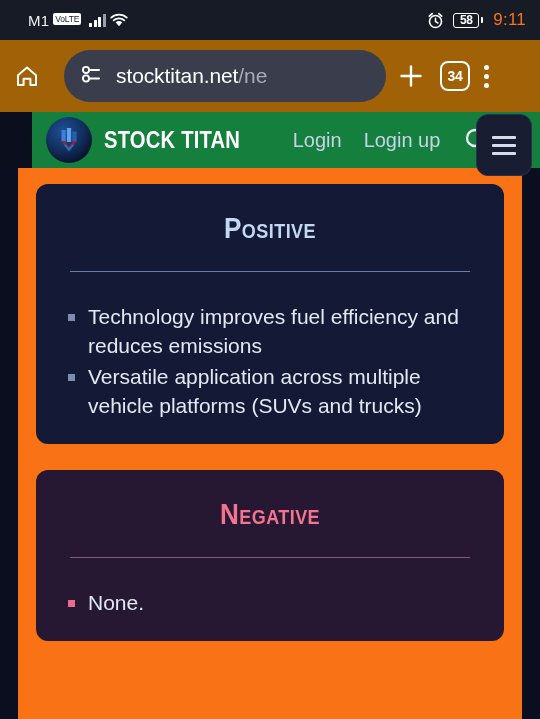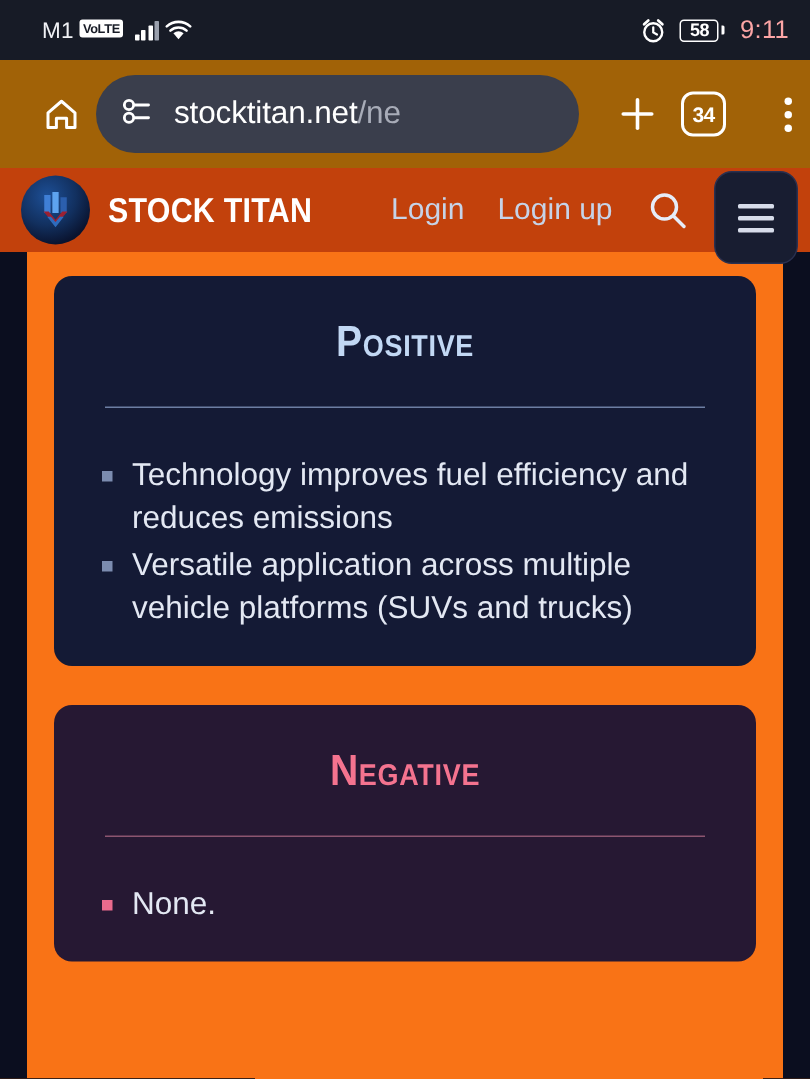--- a/index.html
+++ b/index.html
@@ -31,21 +31,21 @@
   .sb-right { gap: 9px; }
   .carrier {
     font-size: 15px;
     letter-spacing: .2px;
     color: #f0f1f5;
   }
   .volte {
     background: #ffffff;
     color: #171b26;
     font-size: 8.5px;
-    font-weight: bold;
+    font-weight: normal;
     line-height: 1;
     padding: 2px 2px 2px 2px;
     border-radius: 2px;
     letter-spacing: -0.2px;
     transform: translateY(-1px);
   }
   .signal { display: flex; align-items: flex-end; gap: 1.5px; height: 14px; margin-left: 4px;}
   .signal i { display:block; width: 3px; background: #ffffff; border-radius: .5px;}
   .signal i:nth-child(1){height:4px}
   .signal i:nth-child(2){height:7px}
@@ -68,37 +68,37 @@
     font-weight: bold;
     color: #ffffff;
     letter-spacing: -0.3px;
   }
   .batt-cap {
     width: 2.5px; height: 6px; background:#ffffff;
     border-radius: 0 1px 1px 0; margin-left: 1.5px;
   }
   .clock {
     font-size: 17px;
-    color: #fca5a5;
+    color: #f97316;
     letter-spacing: .2px;
     margin-left: 1px;
   }
 
   
   .browserbar {
     height: 72px;
     background: #a16207;
     display: flex;
     align-items: center;
     padding: 0 12px;
     gap: 0;
   }
   .btn-icon {
     width: 44px; height: 44px;
-    display: flex; align-items: center; justify-content: flex-end;
+    display: flex; align-items: center; justify-content: flex-start;
     flex: 0 0 auto;
   }
   .urlpill {
     flex: 1 1 auto;
     height: 52px;
     background: #3a3e4c;
     border-radius: 26px;
     display: flex;
     align-items: center;
     padding: 0 14px;
@@ -121,26 +121,27 @@
     display:flex; align-items:center; justify-content:center;
     font-size: 14px; font-weight: bold; color:#ffffff;
     letter-spacing: -0.4px;
   }
   .kebab { display:flex; flex-direction:column; gap: 4px; align-items:center;}
   .kebab span { width:5px;height:5px;border-radius:50%;background:#ffffff;display:block;}
 
   
   .siteheader {
     height: 56px;
-    background: #c2410c;
+    background: #15803d;
     display: flex;
     align-items: center;
     padding: 0 0 0 14px;
     position: relative;
     z-index: 5;
+    margin-left: 32px;
   }
   .logo {
     width: 46px; height: 46px; border-radius: 50%;
     background: radial-gradient(circle at 38% 30%, #1d4f96 0%, #12305f 45%, #0a1430 75%, #070d1f 100%);
     display:flex; align-items:center; justify-content:center;
     flex: 0 0 auto;
     position: relative;
     overflow: hidden;
   }
   .brandname {

